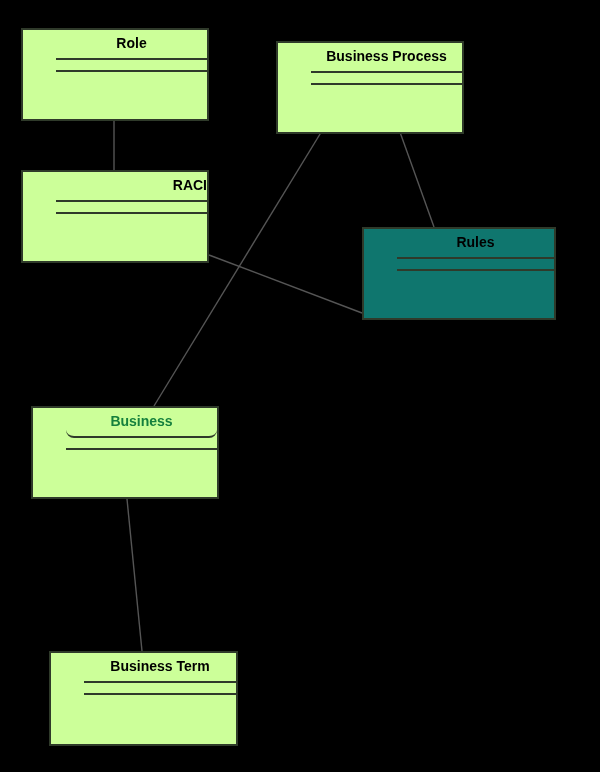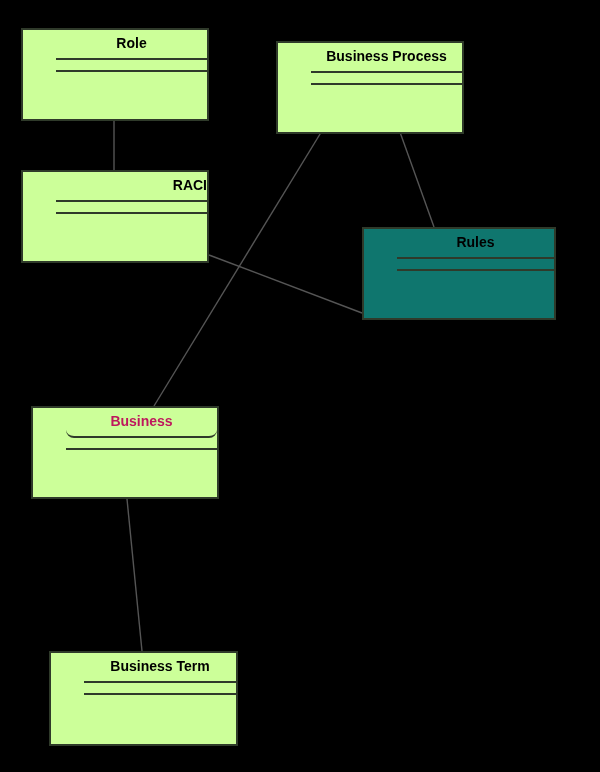--- a/index.html
+++ b/index.html
@@ -86,21 +86,21 @@
         <div class="uml-title" style="border-bottom-color: rgb(47, 58, 42); color: rgb(0, 0, 0); text-align: right;">RACI</div>
         <div class="uml-attributes" style="border-bottom-color: rgb(47, 58, 42);"></div>
         <div class="uml-operations"></div>
       </div>
       <div class="uml-class" style="left: 362px; top: 227px; width: 194px; height: 93px; background: #0f766e; border-color: rgb(47, 58, 42);">
         <div class="uml-title" style="border-bottom-color: rgb(47, 58, 42); color: rgb(0, 0, 0);">Rules</div>
         <div class="uml-attributes" style="border-bottom-color: rgb(47, 58, 42);"></div>
         <div class="uml-operations"></div>
       </div>
       <div class="uml-class" style="left: 31px; top: 406px; width: 188px; height: 93px; background: rgb(204, 255, 153); border-color: rgb(47, 58, 42);">
-        <div class="uml-title" style="border-bottom-color: rgb(47, 58, 42); color: #be185d; border-radius: 8px;">Business</div>
+        <div class="uml-title" style="border-bottom-color: rgb(47, 58, 42); color: #15803d; border-radius: 8px;">Business</div>
         <div class="uml-attributes" style="border-bottom-color: rgb(47, 58, 42);"></div>
         <div class="uml-operations"></div>
       </div>
       <div class="uml-class" style="left: 49px; top: 651px; width: 189px; height: 95px; background: rgb(204, 255, 153); border-color: rgb(47, 58, 42);">
         <div class="uml-title" style="border-bottom-color: rgb(47, 58, 42); color: rgb(0, 0, 0);">Business Term</div>
         <div class="uml-attributes" style="border-bottom-color: rgb(47, 58, 42);"></div>
         <div class="uml-operations"></div>
       </div>
     </div>
 

